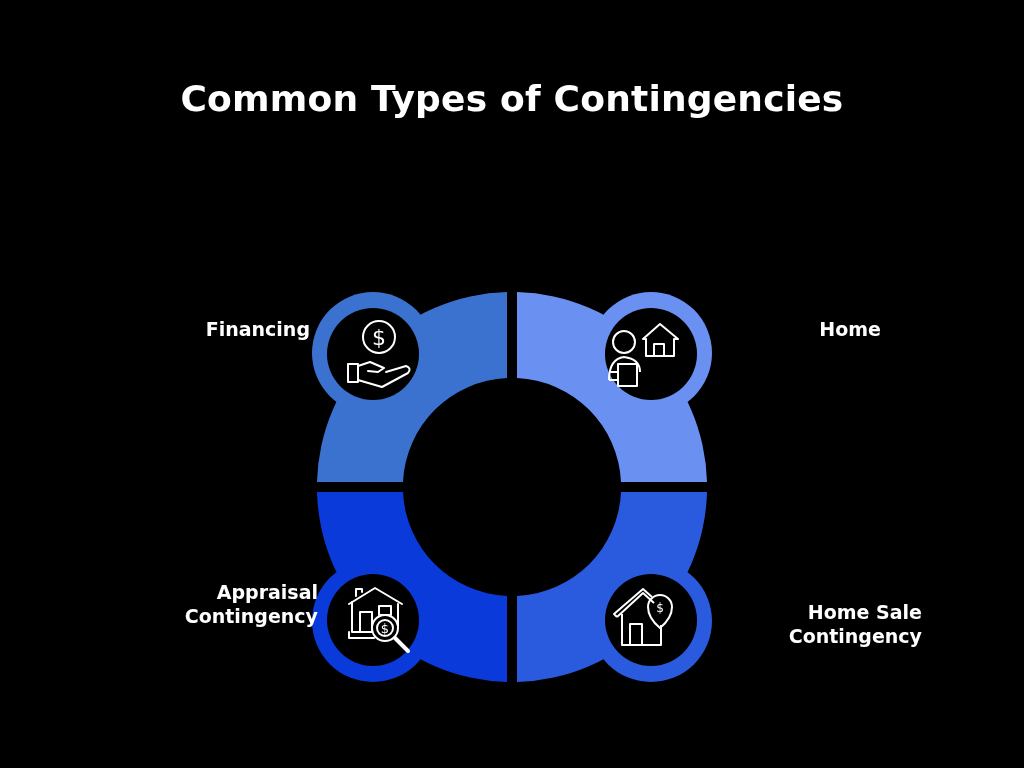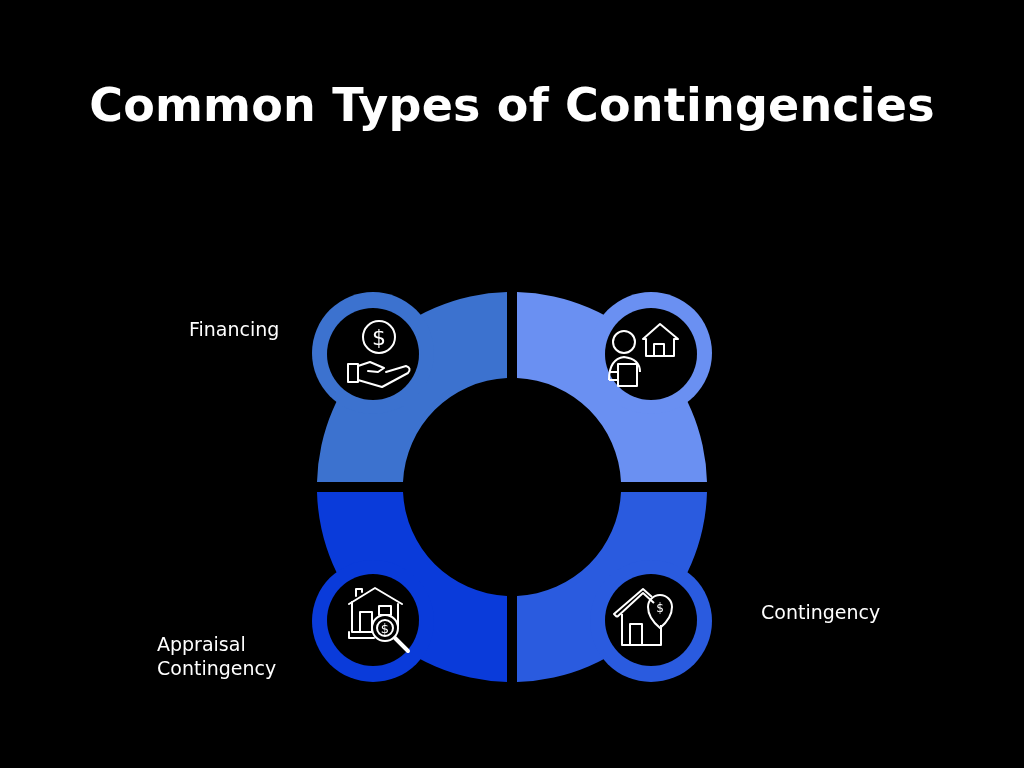--- a/index.html
+++ b/index.html
@@ -1,26 +1,26 @@
 <!DOCTYPE html>
 <html><head>
 <meta charset="utf-8">
 <style>
   html, body { margin: 0; padding: 0; background: #000; }
   body { width: 1024px; height: 768px; position: relative; overflow: hidden;
          font-family: "DejaVu Sans", sans-serif; color: #fff; }
   .title { position: absolute; left: 0; width: 1024px; top: 78px; text-align: center;
-           font-size: 46px; font-weight: bold; letter-spacing: 0.2px; }
+           font-size: 36px; font-weight: bold; letter-spacing: 0.2px; }
   .diagram { position: absolute; left: 0; top: 0; width: 1024px; height: 768px; }
-  .label { position: absolute; font-size: 19px; font-weight: normal; line-height: 24px;
-           text-align: left; white-space: nowrap; margin-left: 39px; }
+  .label { position: absolute; font-size: 19px; font-weight: bold; line-height: 24px;
+           text-align: right; white-space: nowrap; }
   .label span { display: block; }
   #lbl-tl { left: 150px; width: 160px; top: 317px; }
   #lbl-tr { left: 721px; width: 160px; top: 317px; }
-  #lbl-bl { left: 118px; width: 200px; top: 632px; }
+  #lbl-bl { left: 118px; width: 200px; top: 580px; }
   #lbl-br { left: 722px; width: 200px; top: 600px; }
 </style>
 </head>
 <body>
 
 <div class="title">Common Types of Contingencies</div>
 
 <svg class="diagram" width="1024" height="768" viewBox="0 0 1024 768" xmlns="http://www.w3.org/2000/svg">
 
   <g>
@@ -81,20 +81,22 @@
     <rect x="630" y="624" width="12" height="21"></rect>
     <path d="M 660 628 Q 648 618 648 607 A 12 12 0 0 1 672 607 Q 672 618 660 628 Z"></path>
     <text x="660" y="612" text-anchor="middle" font-size="12" font-family="DejaVu Sans, sans-serif" fill="#fff" stroke="none">$</text>
   </g>
 </svg>
 
 <div class="label" id="lbl-tl">
   <span>Financing</span>
 </div>
 <div class="label" id="lbl-tr">
+  <span>Home</span>
 </div>
 <div class="label" id="lbl-bl">
   <span>Appraisal</span>
   <span>Contingency</span>
 </div>
 <div class="label" id="lbl-br">
+  <span>Home Sale</span>
   <span>Contingency</span>
 </div>
 
 </body></html>

